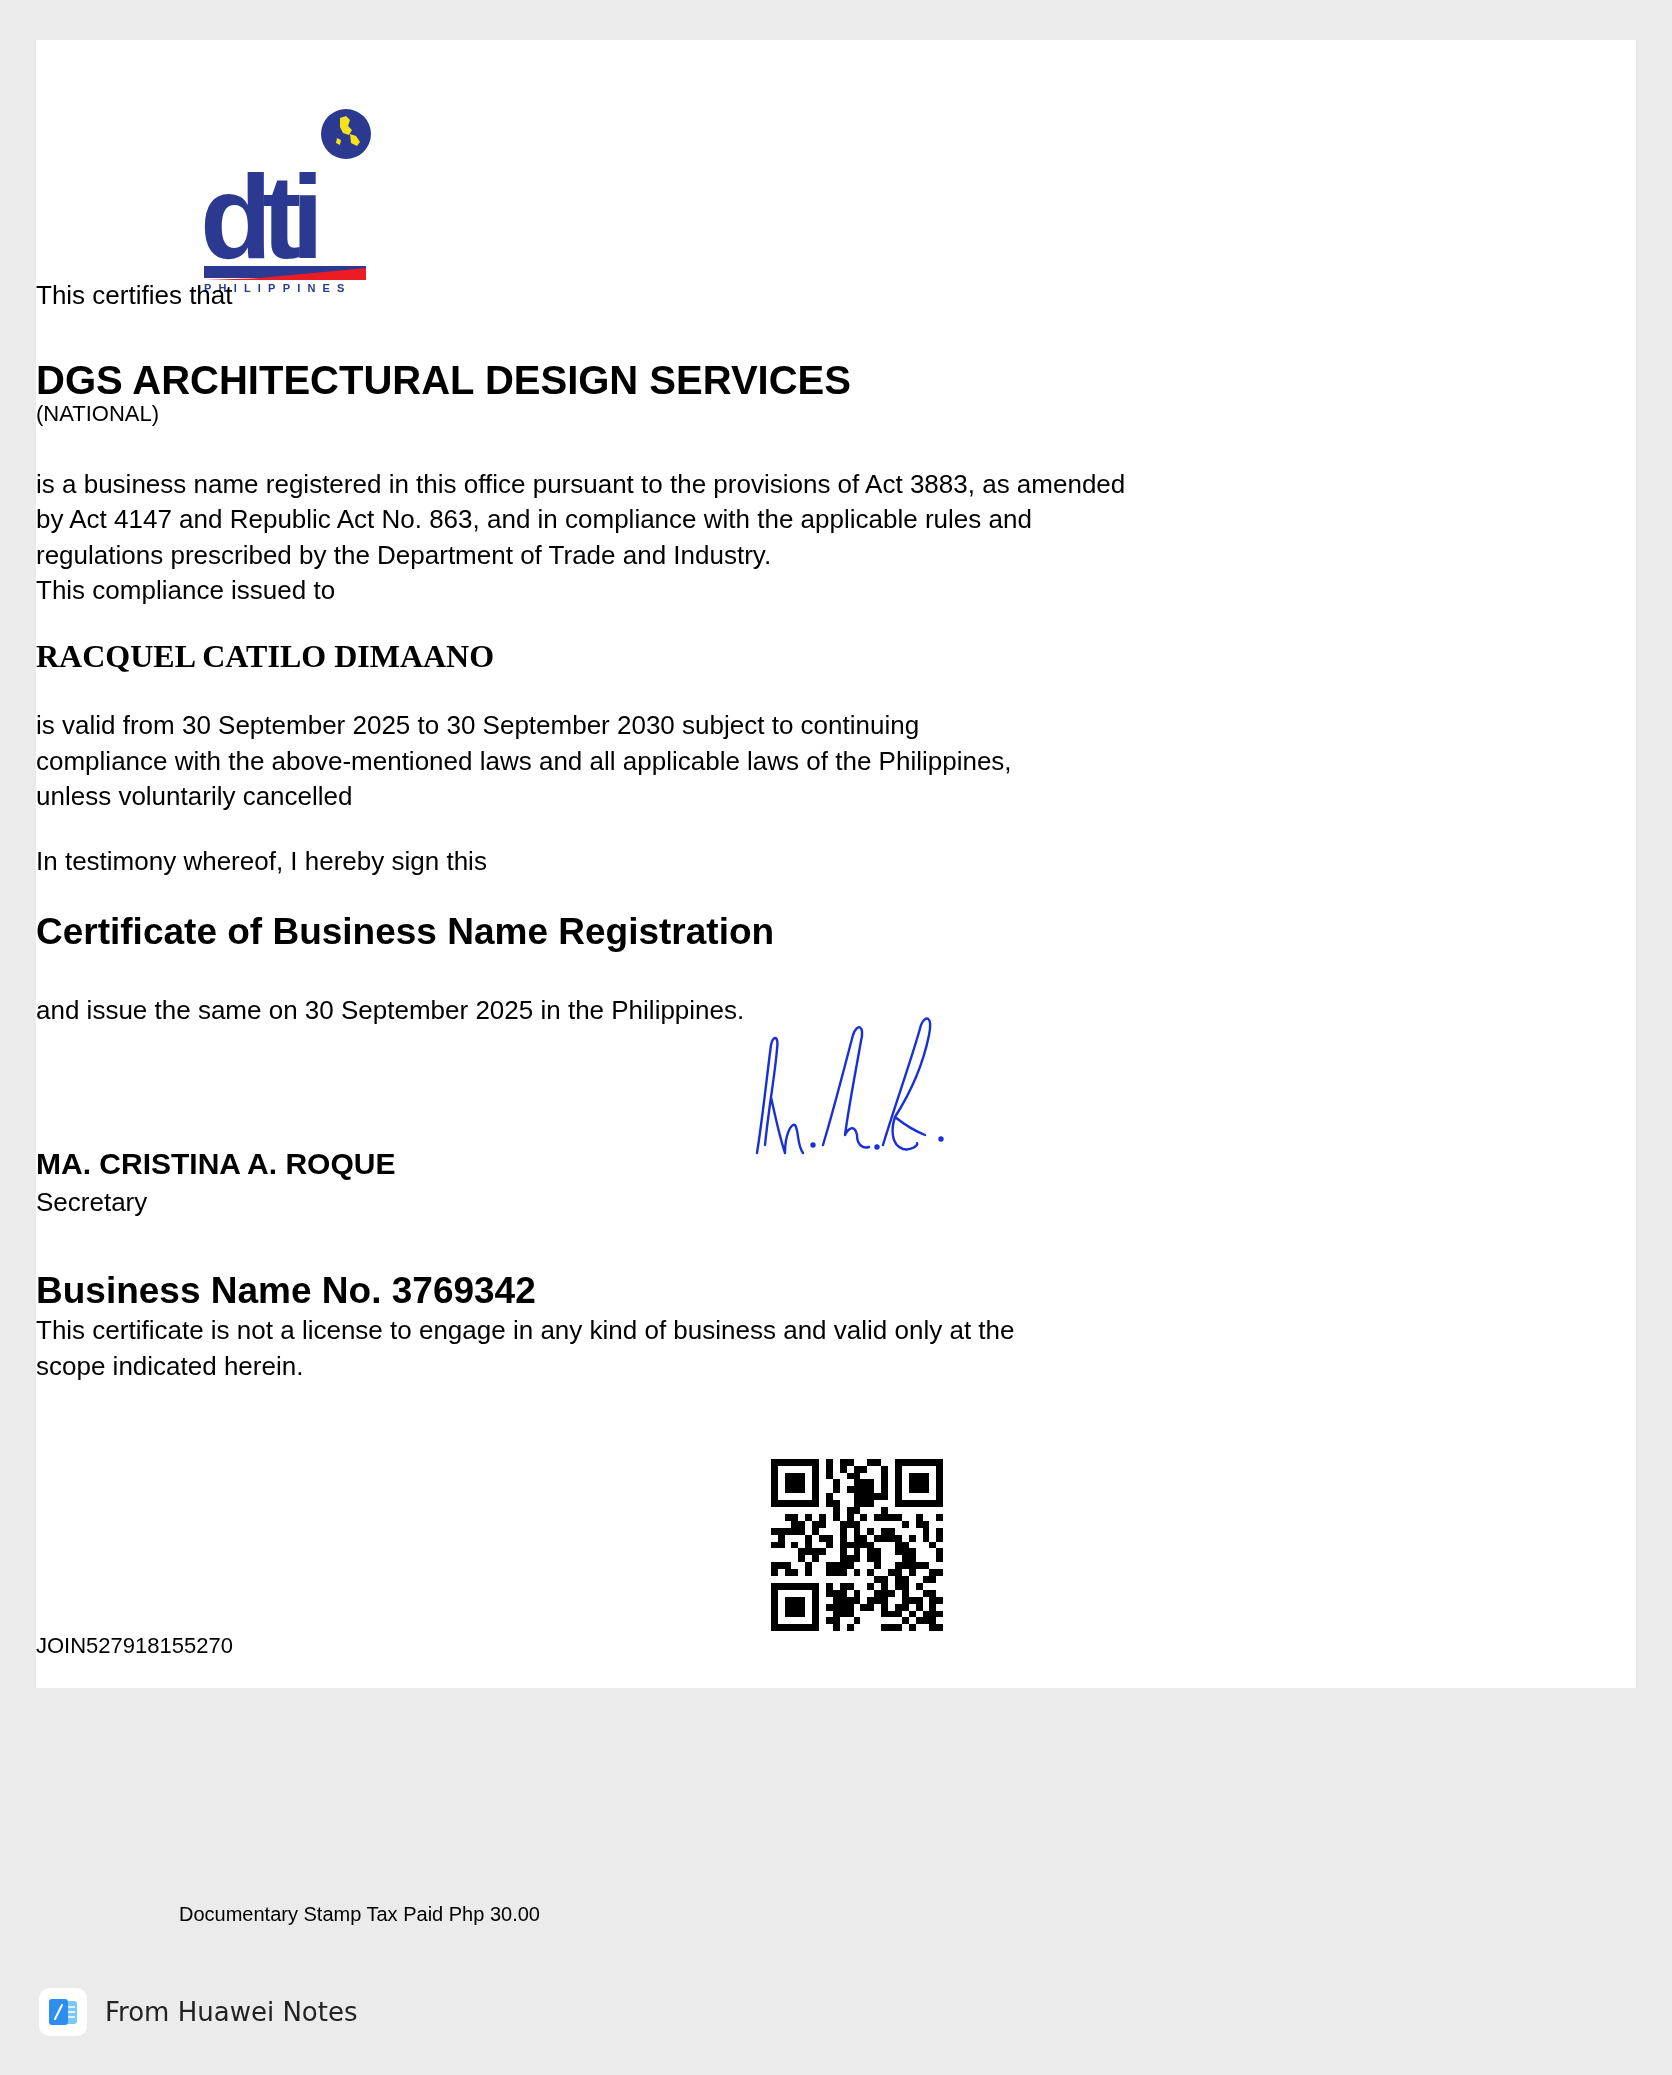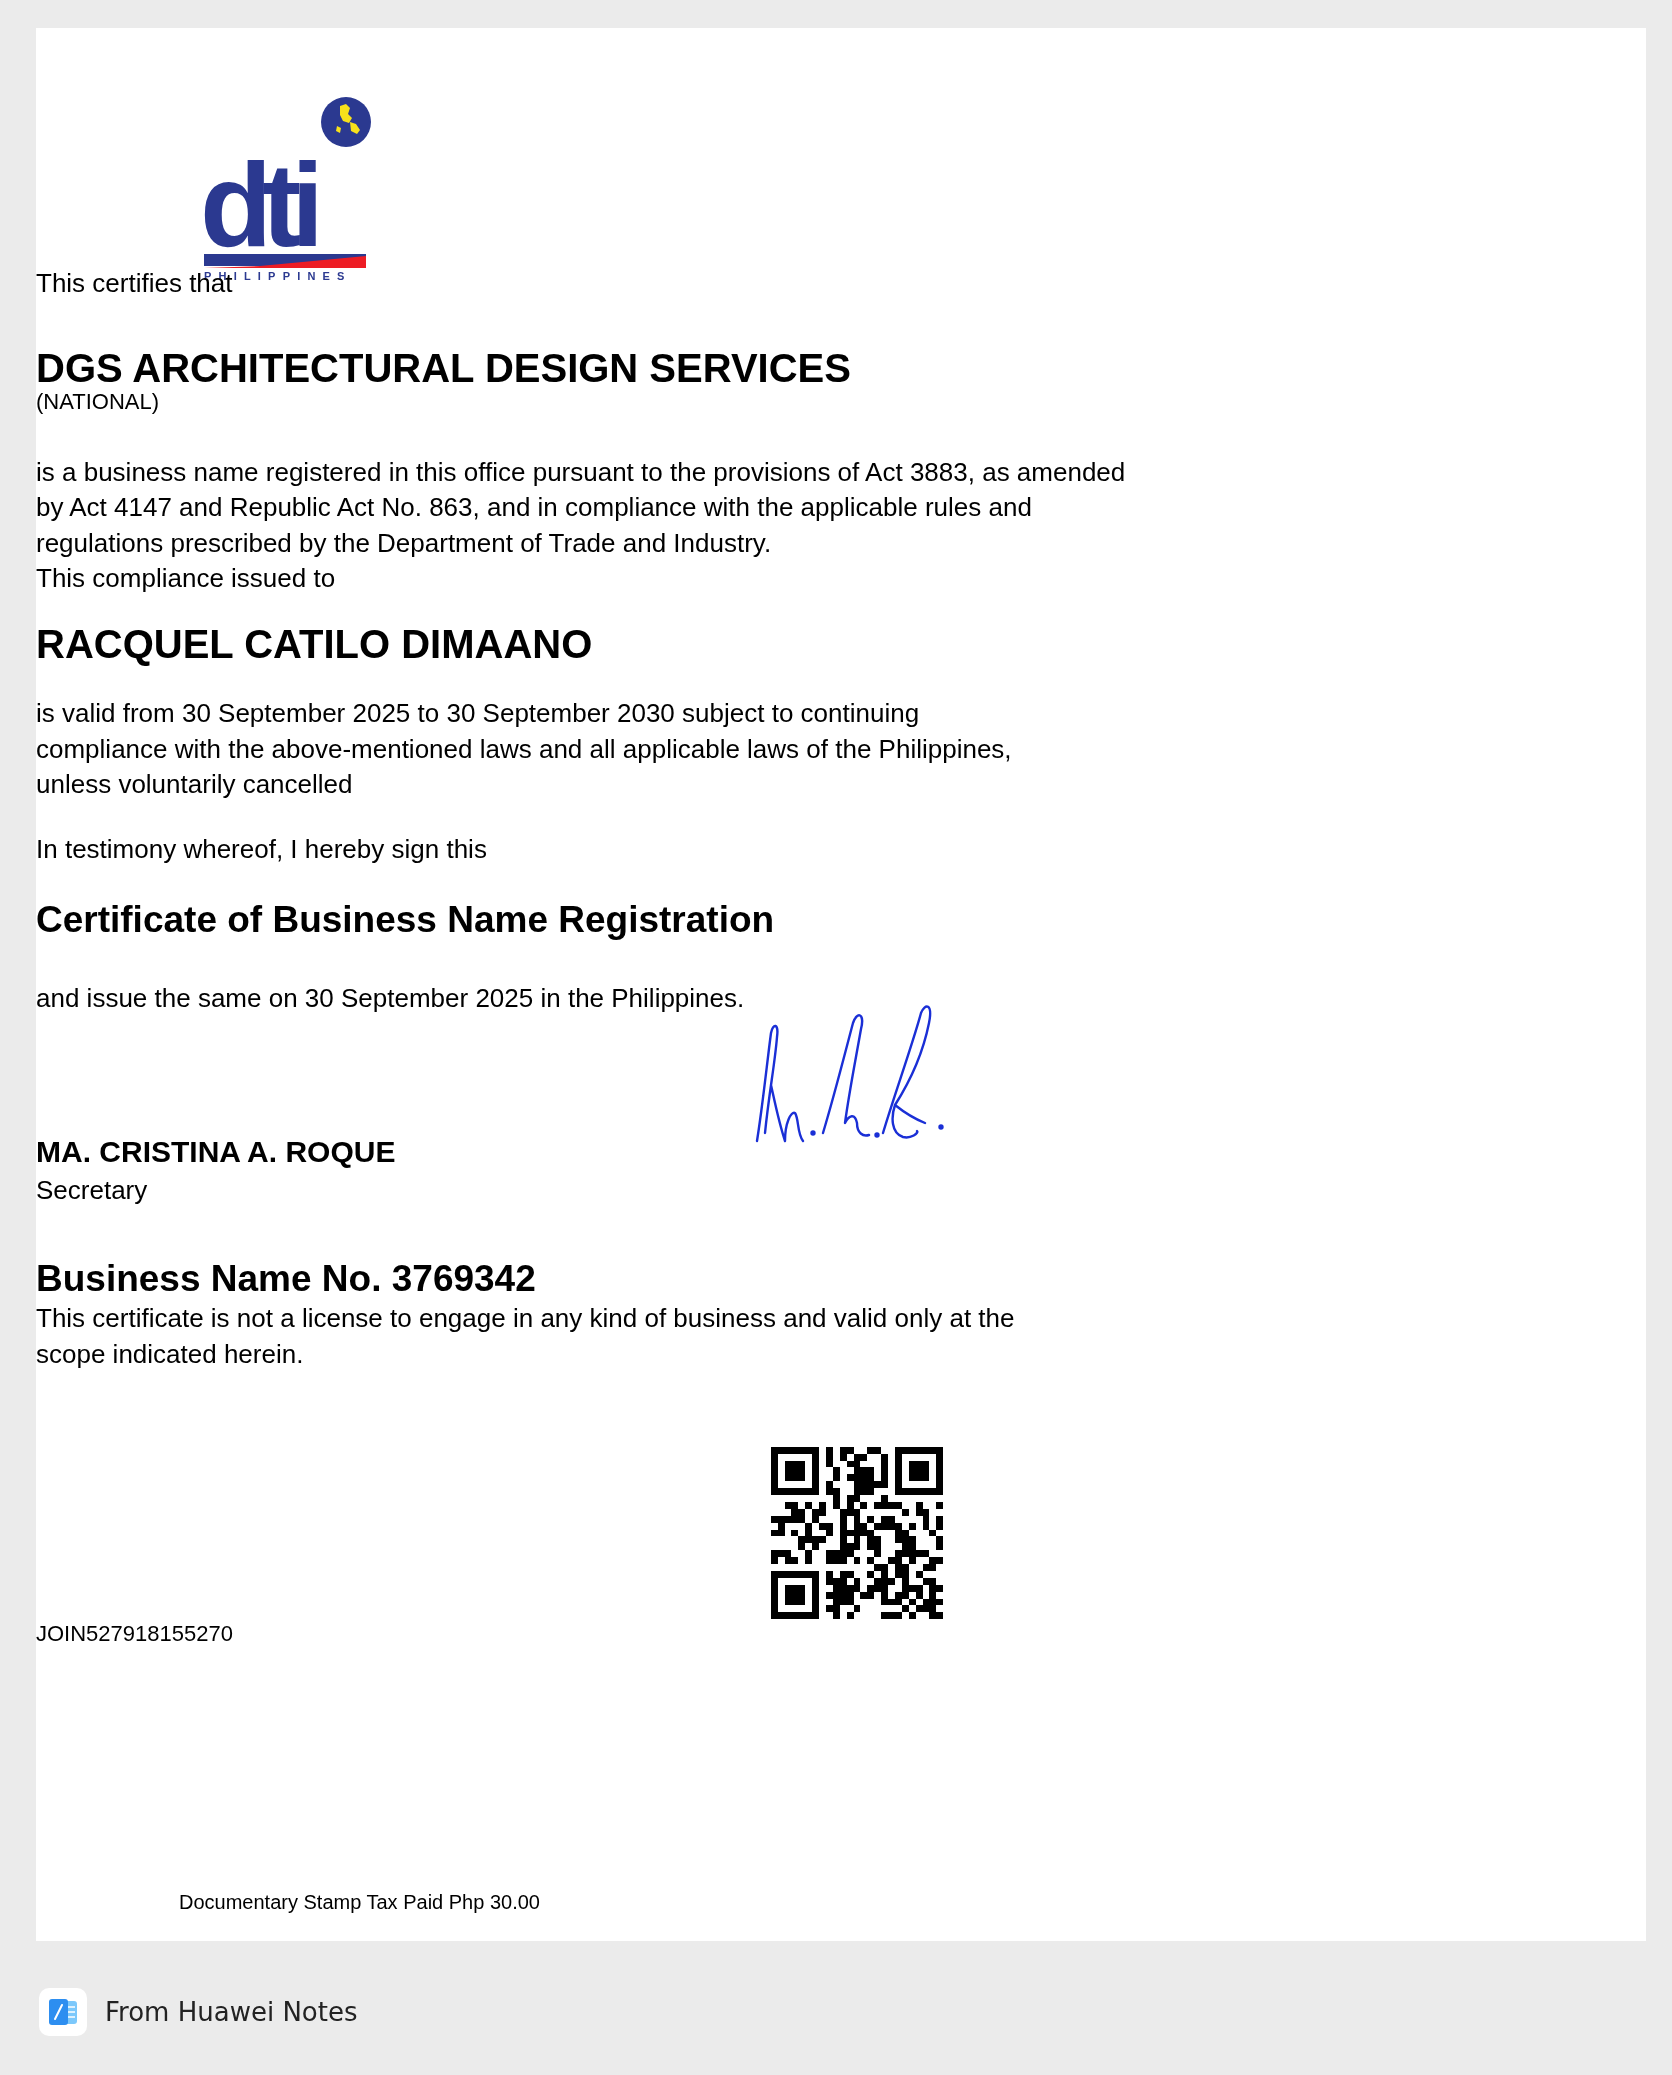--- a/index.html
+++ b/index.html
@@ -1,31 +1,31 @@
 <!DOCTYPE html>
 <html><head>
 <meta charset="utf-8">
 <style>
   html, body { margin:0; padding:0; }
   body {
     width:1672px; height:2075px; background:#ebebeb; position:relative; overflow:hidden;
     font-family:"Liberation Sans", sans-serif; color:#000;
   }
   .page {
-    position:absolute; left:36px; top:28px; width:1600px; height:1913px; background:#ffffff;padding-left:10px;
+    position:absolute; left:36px; top:40px; width:1600px; height:1648px; background:#ffffff;
   }
   .logo { position:absolute; left:164px; top:68px; width:180px; height:184px; }
   .line {
     position:absolute; left:0; width:1600px; text-align:left; white-space:nowrap;
   }
   .t26 { font-size:26px; line-height:36px; }
   .t22 { font-size:22px; line-height:28px; }
   .h1 { font-size:40px; font-weight:bold; line-height:44px; }
   .h2 { font-size:37px; font-weight:bold; line-height:44px; }
-  .name2 { font-size:40px; font-weight:bold; line-height:36px; }
+  .name2 { font-size:32px; font-weight:bold; line-height:36px;font-family:Liberation Serif, serif; }
   .sig { position:absolute; left:709px; top:965px; width:220px; height:182px; }
   .qr { position:absolute; left:721px; top:1405px; width:200px; height:200px; background:#fff; }
   .stamp { position:absolute; left:143px; top:1862px; font-size:20px; line-height:24px; white-space:nowrap; }
   .footer { position:absolute; left:39px; top:1988px; height:48px; display:flex; align-items:center; }
   .app-icon { width:48px; height:48px; background:#fff; border-radius:10px; display:flex; align-items:center; justify-content:center; }
   .footer-text { margin-left:18px; font-family:"DejaVu Sans", sans-serif; font-size:26px; color:#222; }
 </style>
 </head>
 <body>
 

